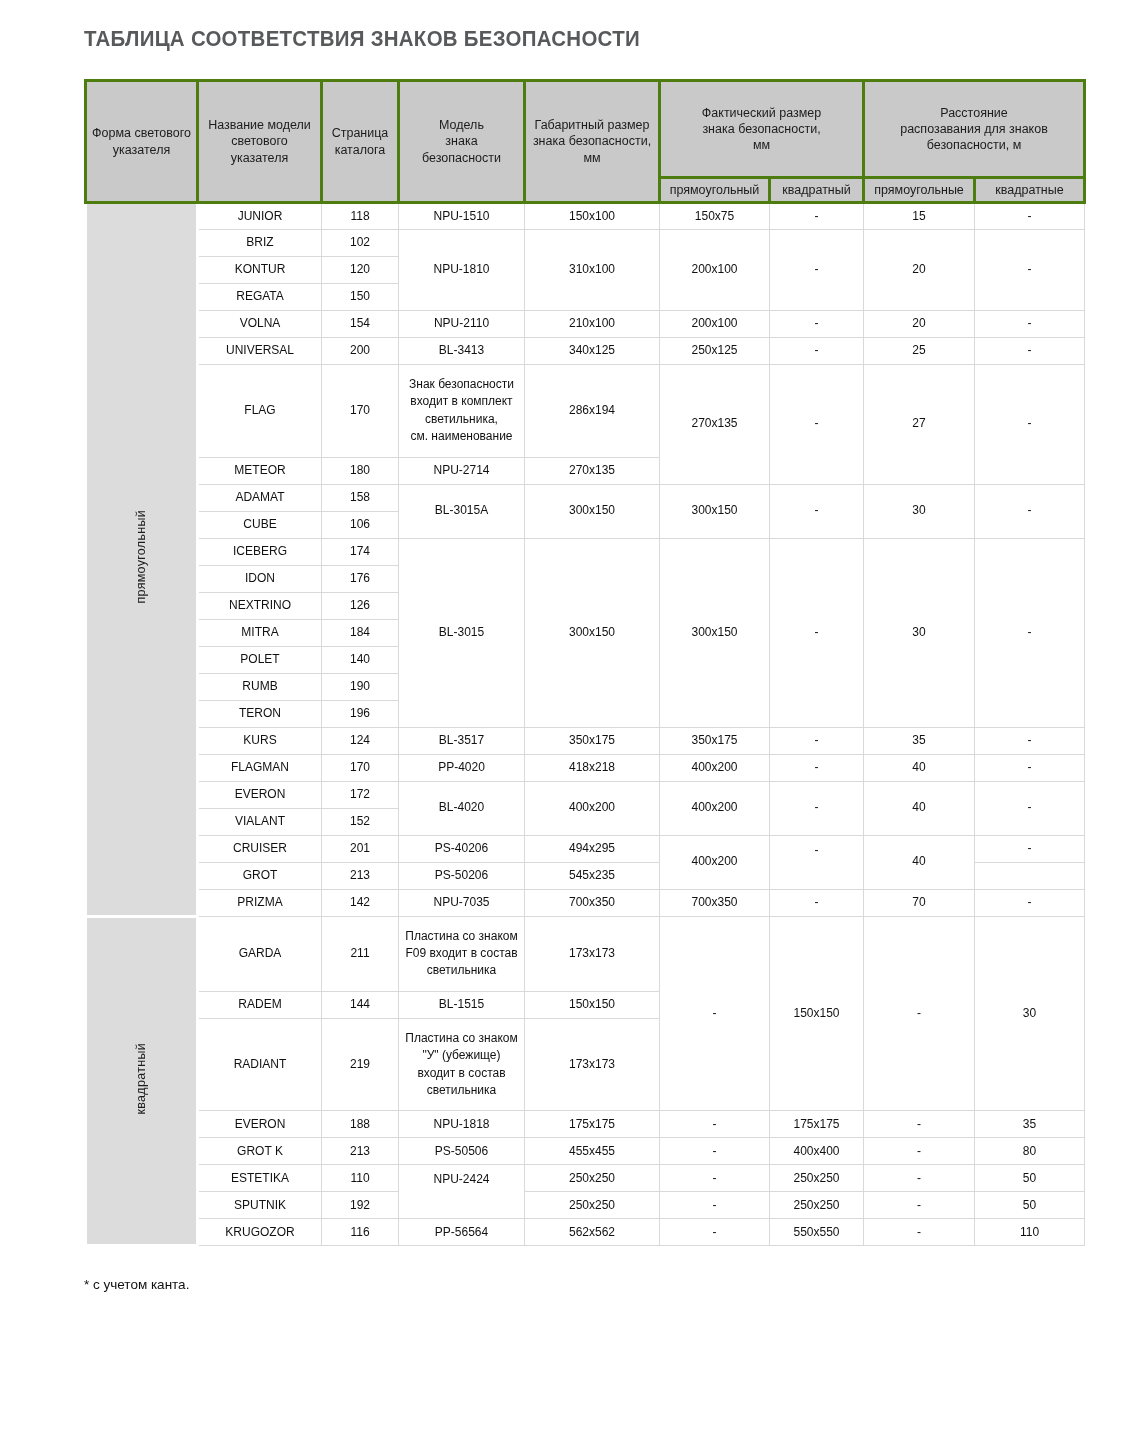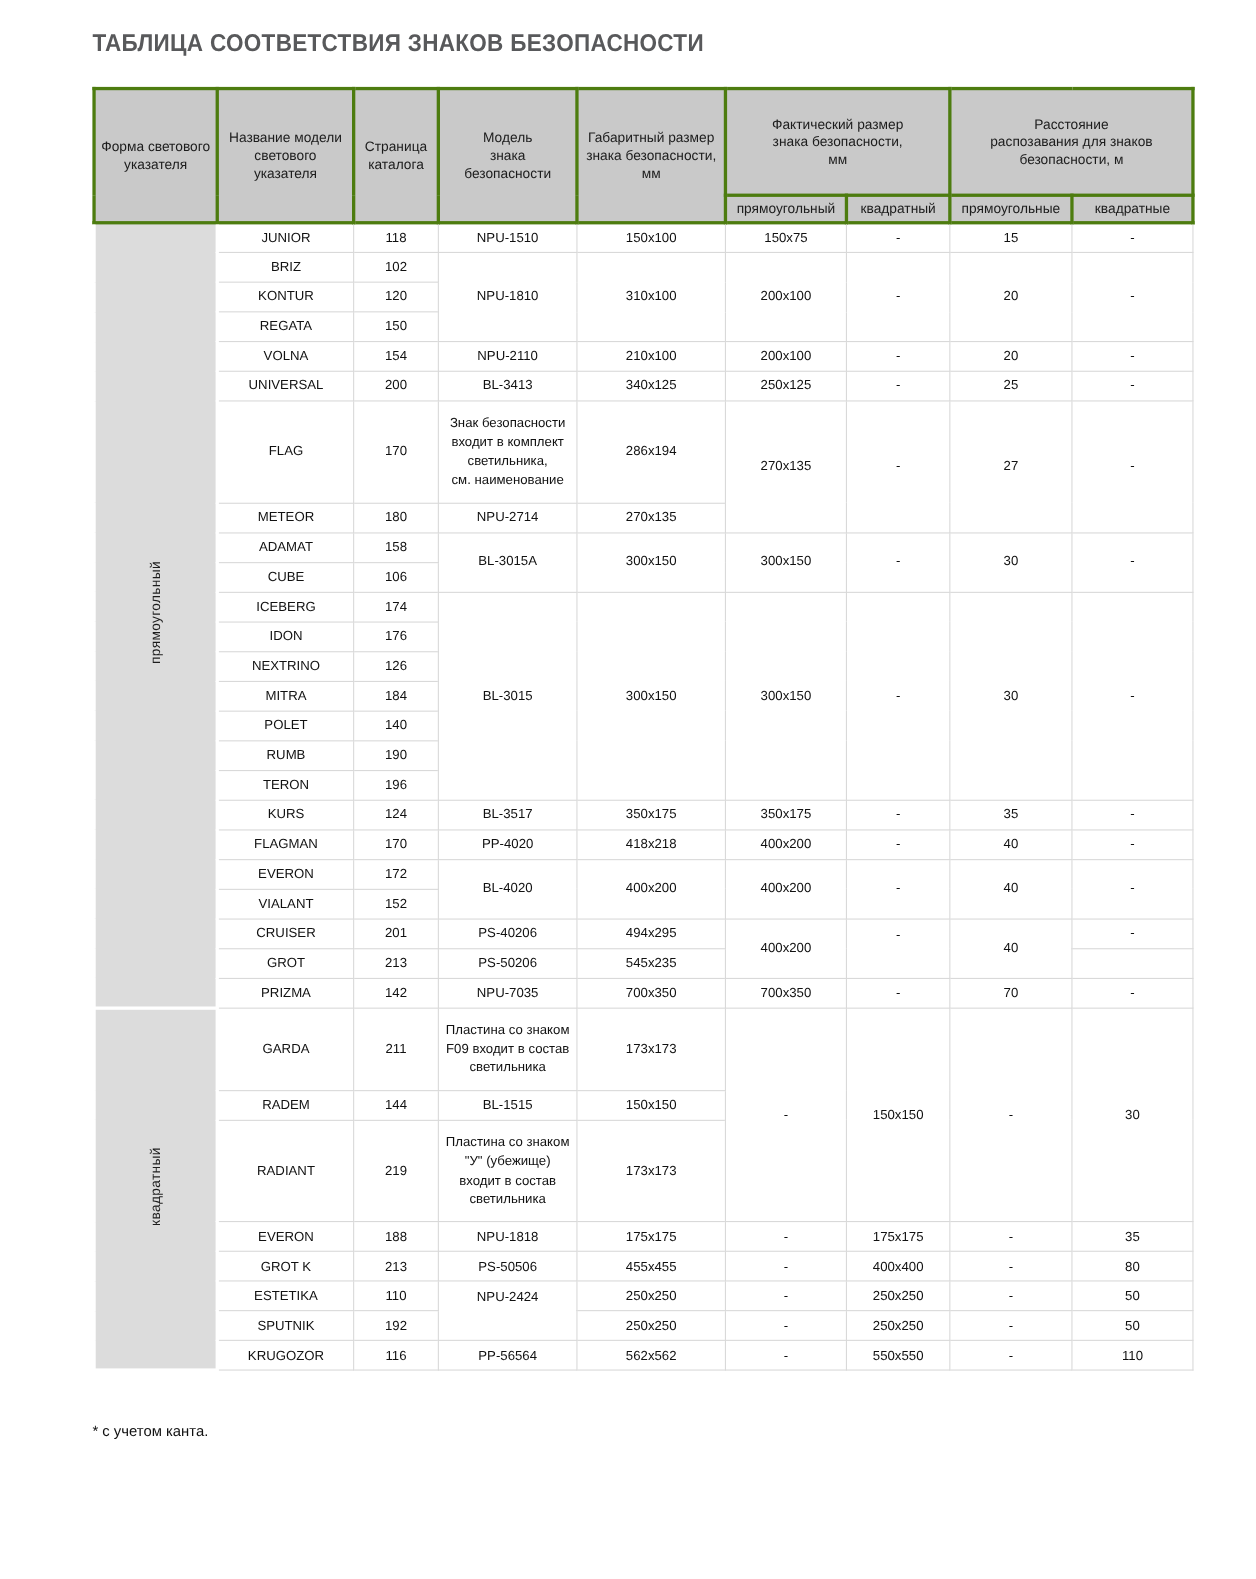--- a/index.html
+++ b/index.html
@@ -57,21 +57,21 @@
     text-align:center;
   }
   .vtext {
     writing-mode:vertical-rl;
     transform:rotate(180deg);
     font-size:12.5px;
     color:#1c1c1c;
     letter-spacing:0.3px;
     display:inline-block;
   }
-  .footnotes { margin-top:44px; width:1005px; font-size:13.5px; line-height:1.5; color:#111; }
+  .footnotes { margin-top:28px; width:1005px; font-size:13.5px; line-height:1.5; color:#111; }
   .footnotes p { margin:0 0 16px 0; }
 </style>
 </head>
 <body>
 
 <div class="page">
   <h1 class="title">ТАБЛИЦА СООТВЕТСТВИЯ ЗНАКОВ БЕЗОПАСНОСТИ</h1>
 
   <table class="spec">
     <colgroup>

